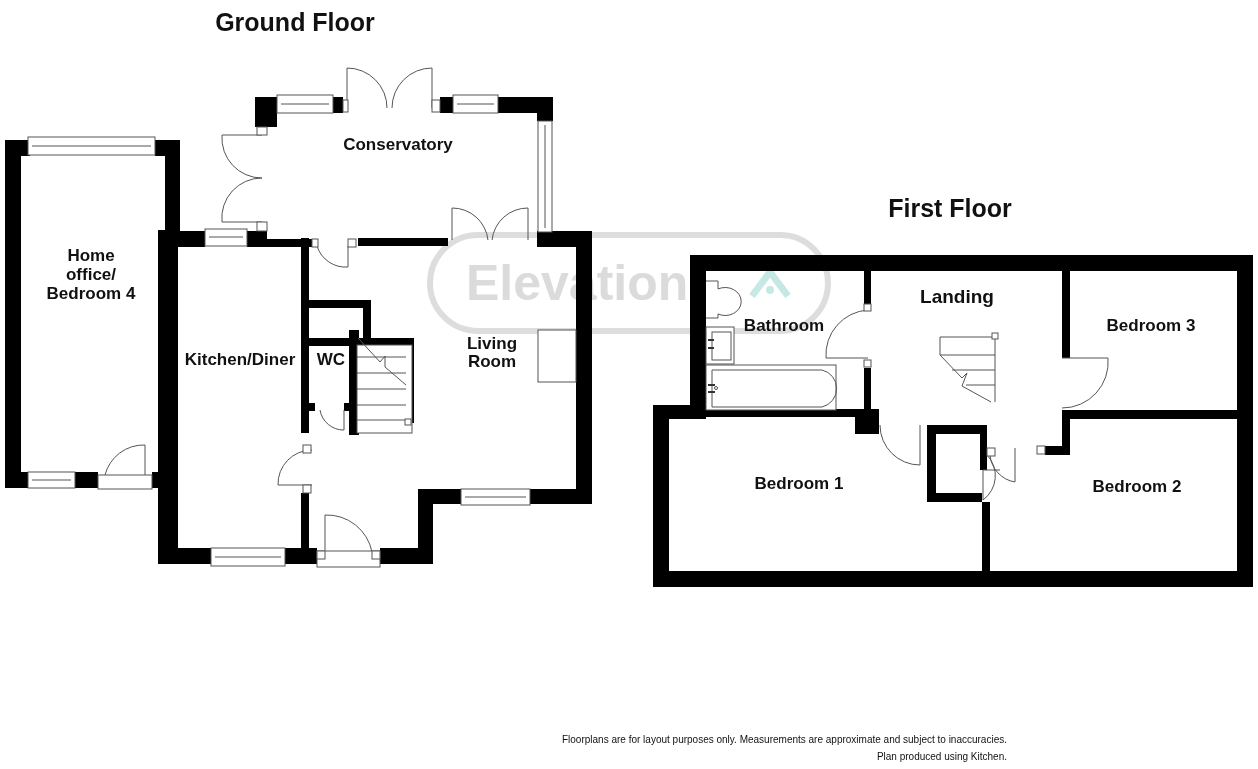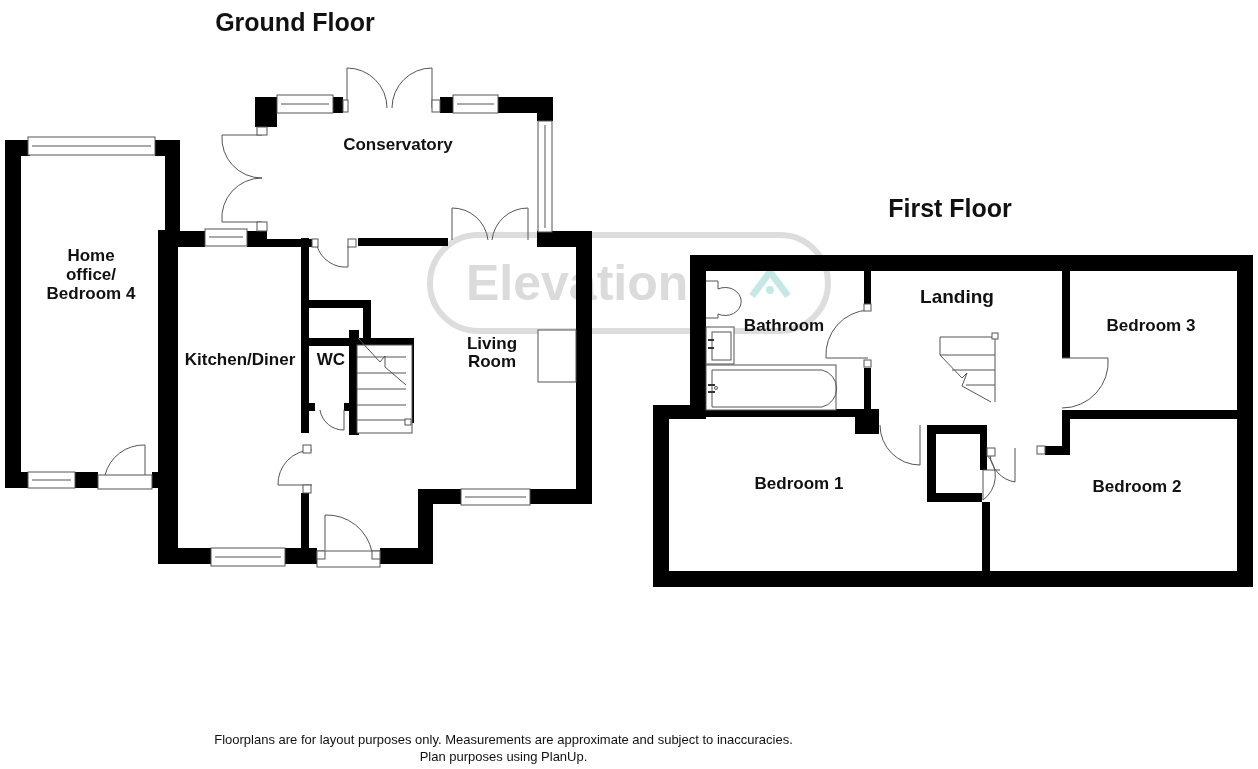--- a/index.html
+++ b/index.html
@@ -4,21 +4,21 @@
 <style>
   html, body { margin:0; padding:0; background:#ffffff; }
   body { width:1258px; height:769px; position:relative; overflow:hidden; font-family:"Liberation Sans", sans-serif; }
   svg { position:absolute; left:0; top:0; }
   .floor-title { font-family:"Liberation Sans", sans-serif; font-weight:bold; font-size:25px; fill:#111; }
   .room-label { font-family:"Liberation Sans", sans-serif; font-weight:bold; font-size:17px; fill:#111; }
   .wall { fill:#000; }
   .thin { fill:none; stroke:#555; stroke-width:1; }
   .win { fill:#fff; stroke:#555; stroke-width:1; }
   .wm-text { font-family:"Liberation Sans", sans-serif; font-weight:bold; font-size:50px; fill:#cfcfcf; opacity:0.75; }
-  .footer { position:absolute; left:0; width:1007px; text-align:center; font-size:13px; color:#111; line-height:17px; }
+  .footer { position:absolute; left:0; width:1007px; text-align:right; font-size:10px; color:#111; line-height:17px; }
 </style>
 </head>
 <body>
 
 <svg width="1258" height="769" viewBox="0 0 1258 769">
 
   <g>
     <rect x="430" y="235" width="398" height="96" rx="48" ry="48" fill="none" stroke="#d4d4d4" stroke-width="6" opacity="0.8"></rect>
     <text class="wm-text" x="466" y="300">Elevation</text>
     <g opacity="0.8">
@@ -222,13 +222,13 @@
   <g>
     <text class="room-label" x="957" y="303" text-anchor="middle" style="font-size:19px">Landing</text>
     <text class="room-label" x="784" y="331" text-anchor="middle">Bathroom</text>
     <text class="room-label" x="1151" y="331" text-anchor="middle">Bedroom 3</text>
     <text class="room-label" x="799" y="489" text-anchor="middle">Bedroom 1</text>
     <text class="room-label" x="1137" y="492" text-anchor="middle">Bedroom 2</text>
   </g>
 </svg>
 
 <div class="footer" style="top:731px;">Floorplans are for layout purposes only. Measurements are approximate and subject to inaccuracies.</div>
-<div class="footer" style="top:748px;">Plan purposes using PlanUp.</div>
+<div class="footer" style="top:748px;">Plan produced using Kitchen.</div>
 
 </body></html>

